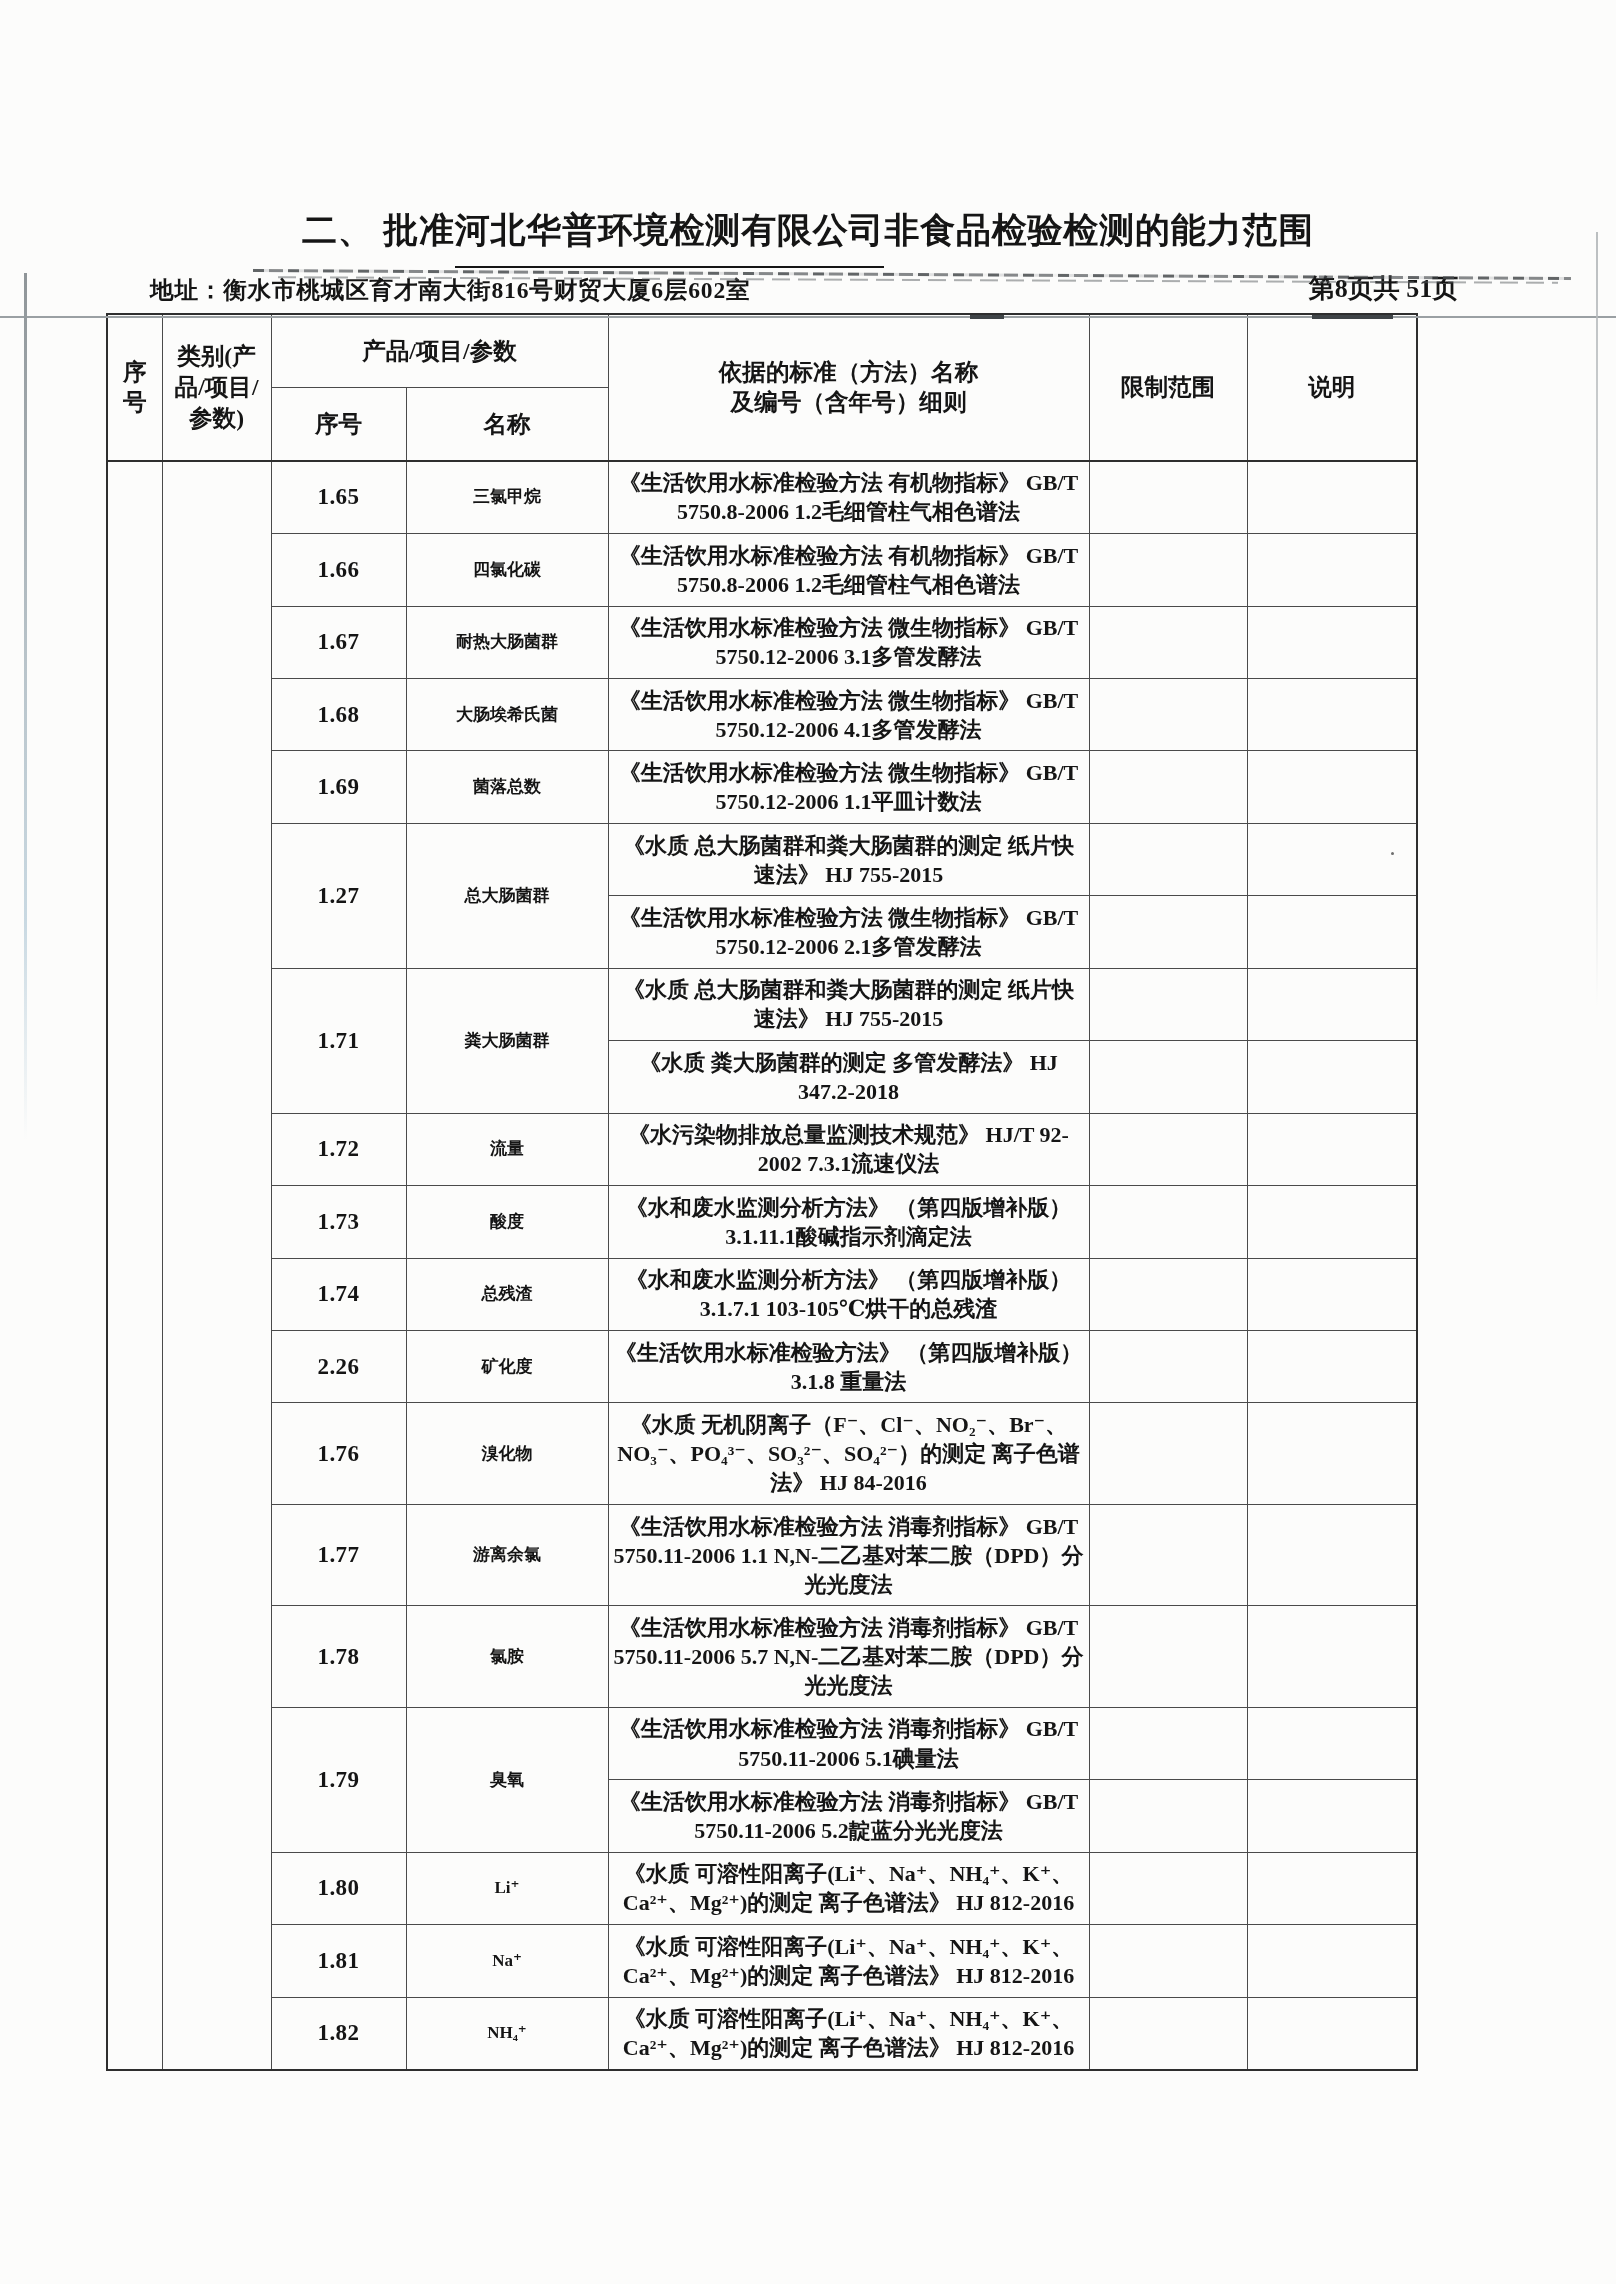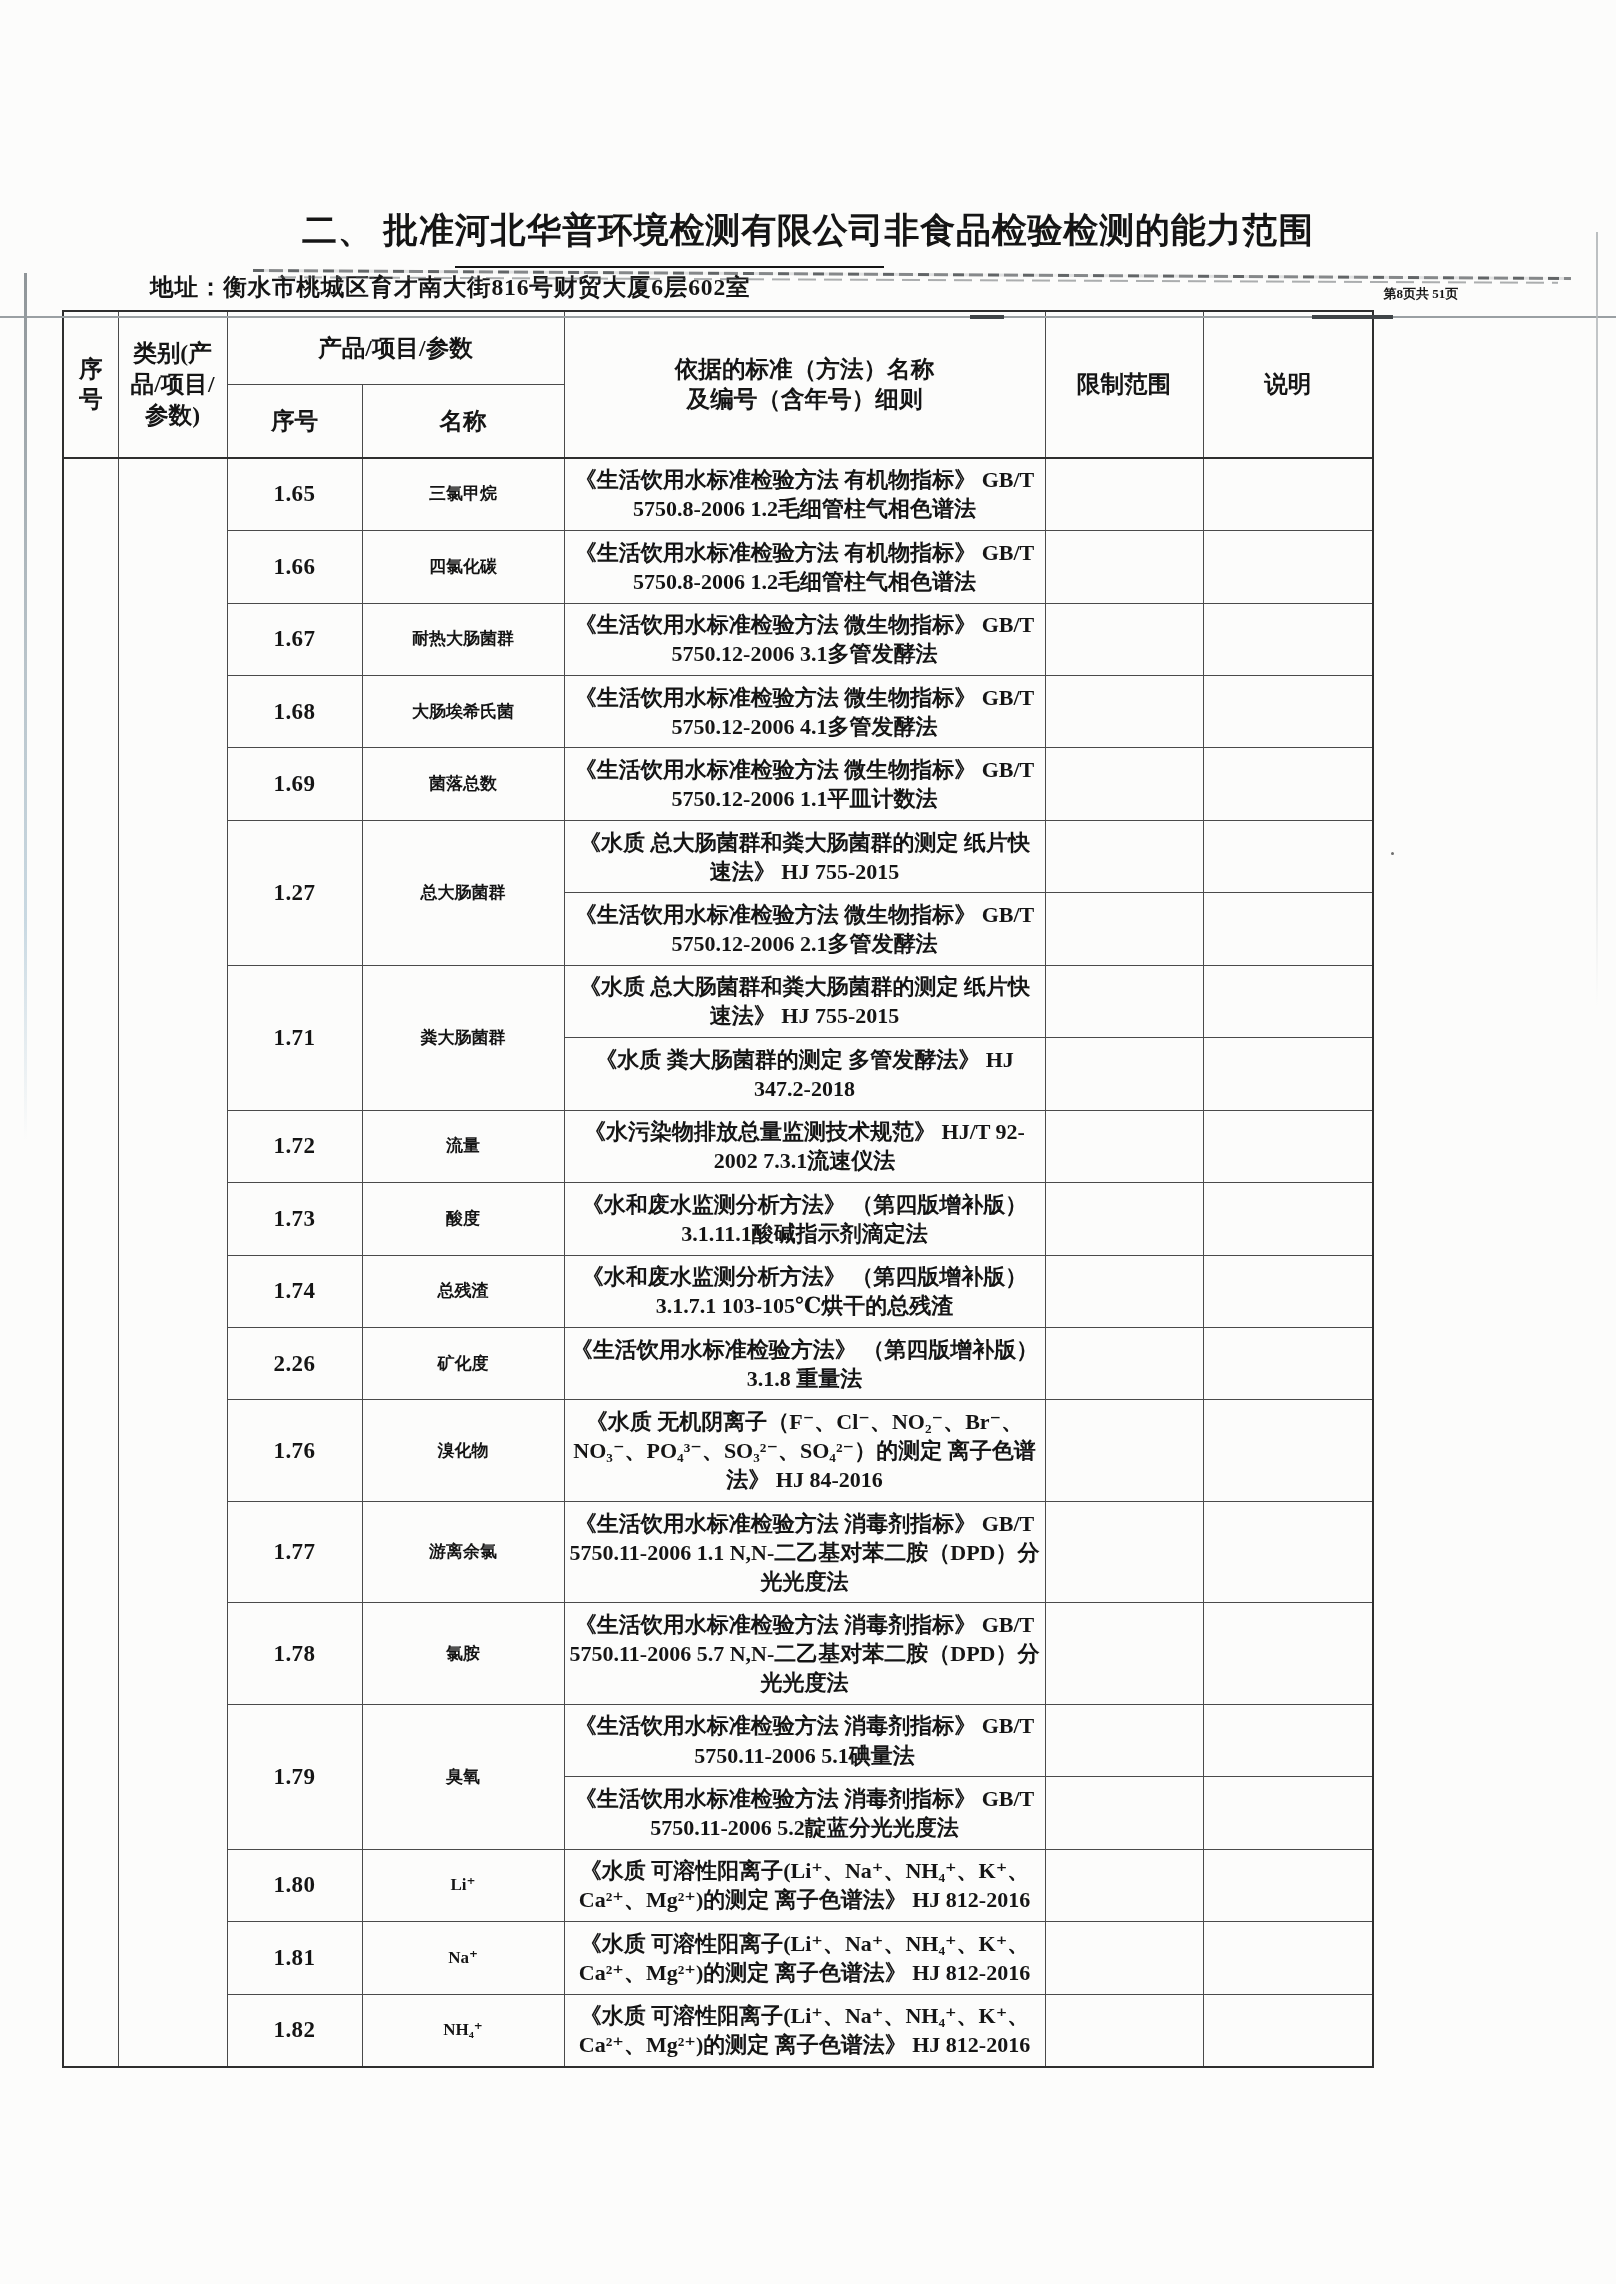--- a/index.html
+++ b/index.html
@@ -69,25 +69,25 @@
     margin:39px 0 0 150px;
     font-size:23.6px;font-weight:bold;
     letter-spacing:0.8px;
   }
   .meta-row{
     margin:17px 0 6.7px 150px;
     width:1310px;
     display:flex;justify-content:space-between;align-items:flex-end;gap:8px;
   }
   .meta-addr{font-size:23.6px;font-weight:bold;letter-spacing:0.8px;}
-  .page-indicator{font-size:13px;font-weight:bold;padding-right:1.7px;}
+  .page-indicator{font-size:26px;font-weight:bold;padding-right:1.7px;}
 
   
   table.cap{
-    margin-left:62px;
+    margin-left:106px;
     width:1310px;
     border-collapse:collapse;
     table-layout:fixed;
   }
   table.cap col.c-serial{width:55px;}
   table.cap col.c-category{width:109px;}
   table.cap col.c-no{width:135px;}
   table.cap col.c-name{width:202px;}
   table.cap col.c-method{width:481px;}
   table.cap col.c-limit{width:158px;}

